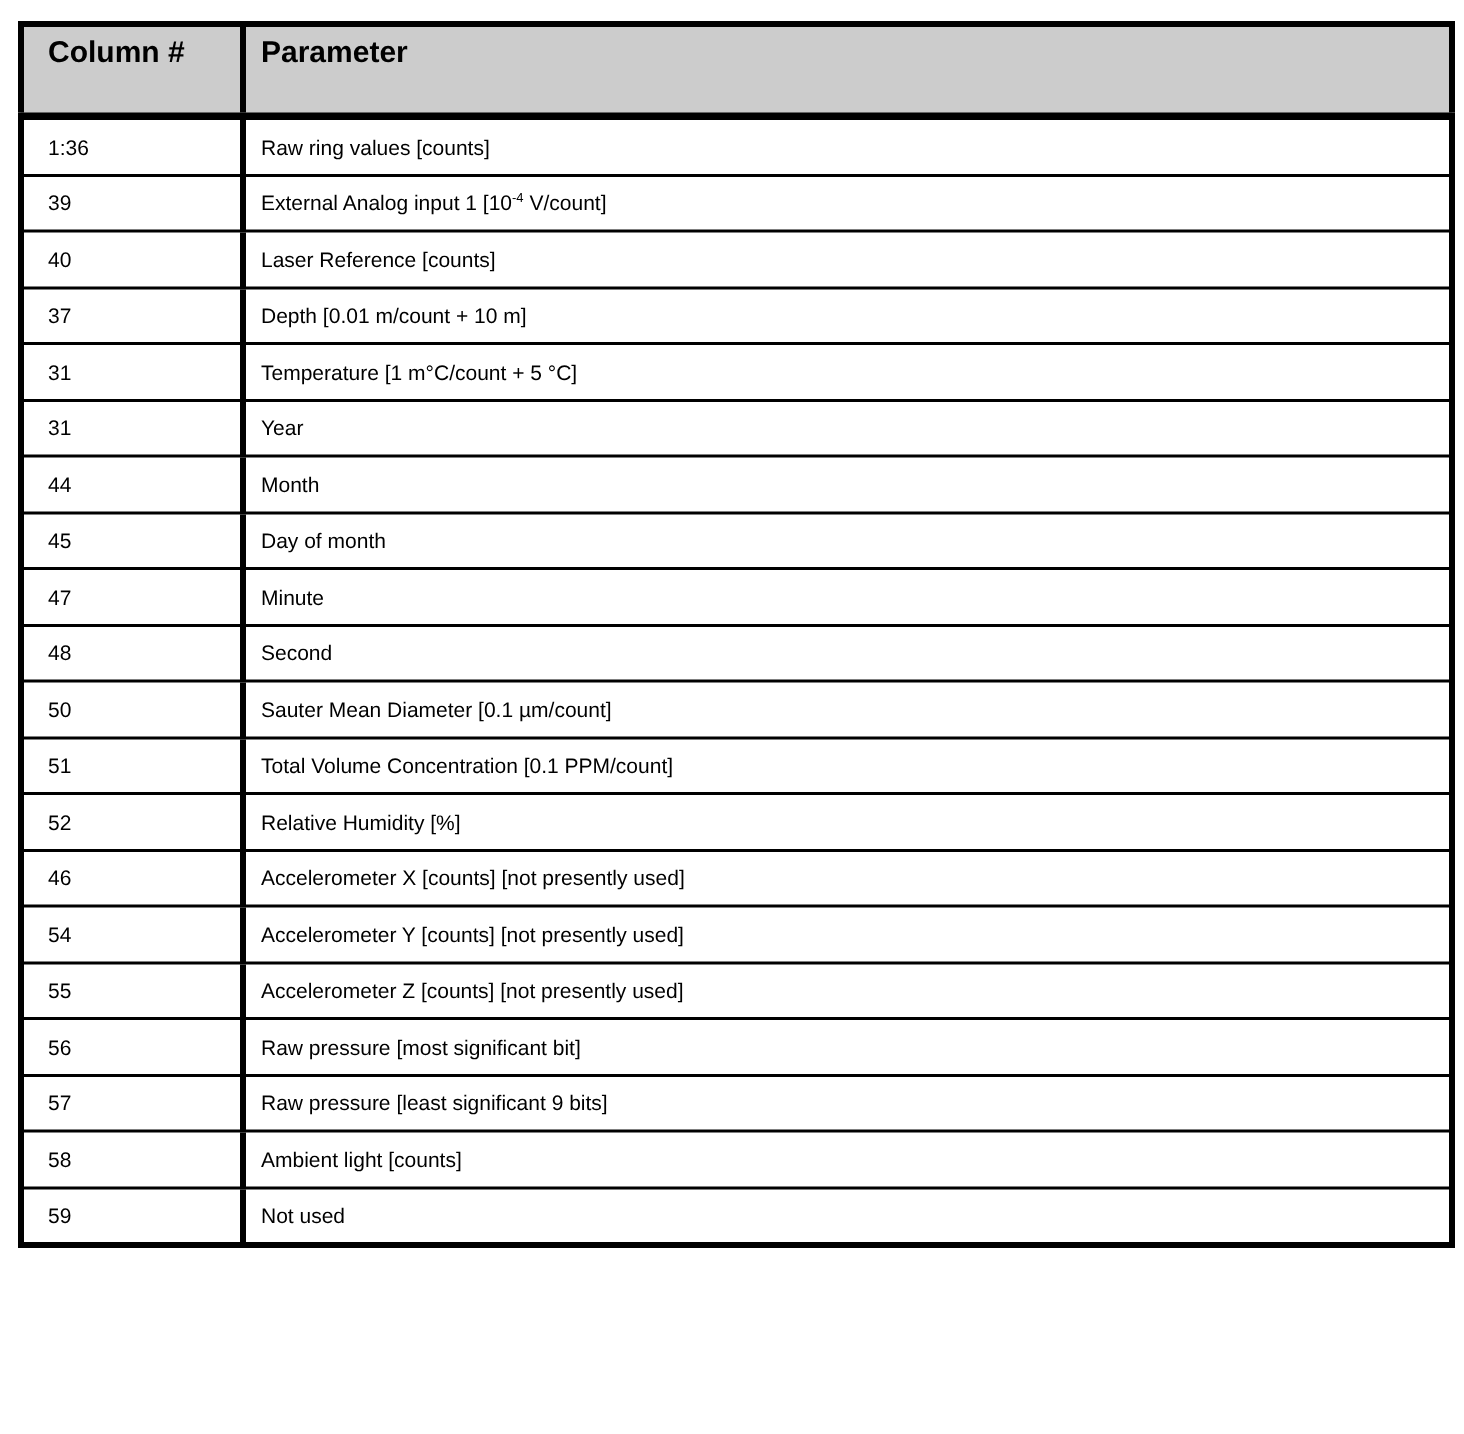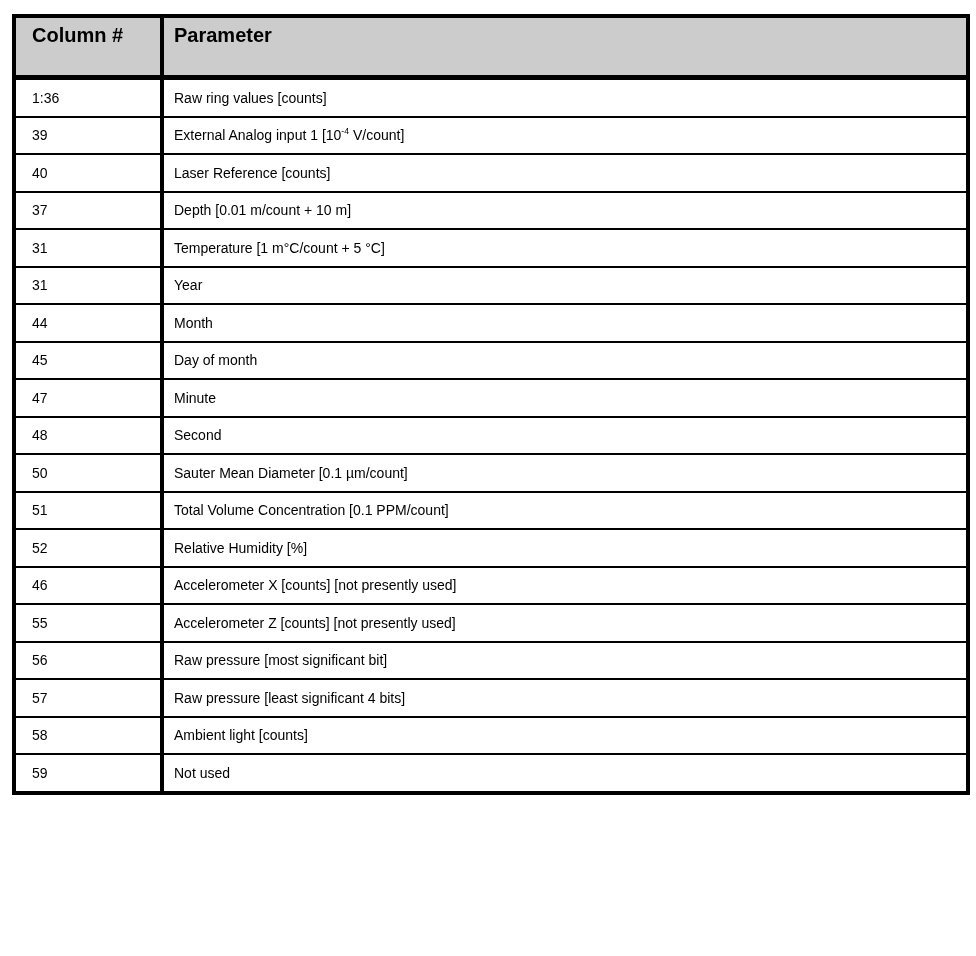--- a/index.html
+++ b/index.html
@@ -127,30 +127,34 @@
         </tr>
         <tr>
           <td class="cell-num">52</td>
           <td class="cell-param">Relative Humidity [%]</td>
         </tr>
         <tr>
           <td class="cell-num">46</td>
           <td class="cell-param">Accelerometer X [counts] [not presently used]</td>
         </tr>
         <tr>
+          <td class="cell-num">54</td>
+          <td class="cell-param">Accelerometer Y [counts] [not presently used]</td>
+        </tr>
+        <tr>
           <td class="cell-num">55</td>
           <td class="cell-param">Accelerometer Z [counts] [not presently used]</td>
         </tr>
         <tr>
           <td class="cell-num">56</td>
           <td class="cell-param">Raw pressure [most significant bit]</td>
         </tr>
         <tr>
           <td class="cell-num">57</td>
-          <td class="cell-param">Raw pressure [least significant 4 bits]</td>
+          <td class="cell-param">Raw pressure [least significant 9 bits]</td>
         </tr>
         <tr>
           <td class="cell-num">58</td>
           <td class="cell-param">Ambient light [counts]</td>
         </tr>
         <tr>
           <td class="cell-num">59</td>
           <td class="cell-param">Not used</td>
         </tr>
       </tbody>

